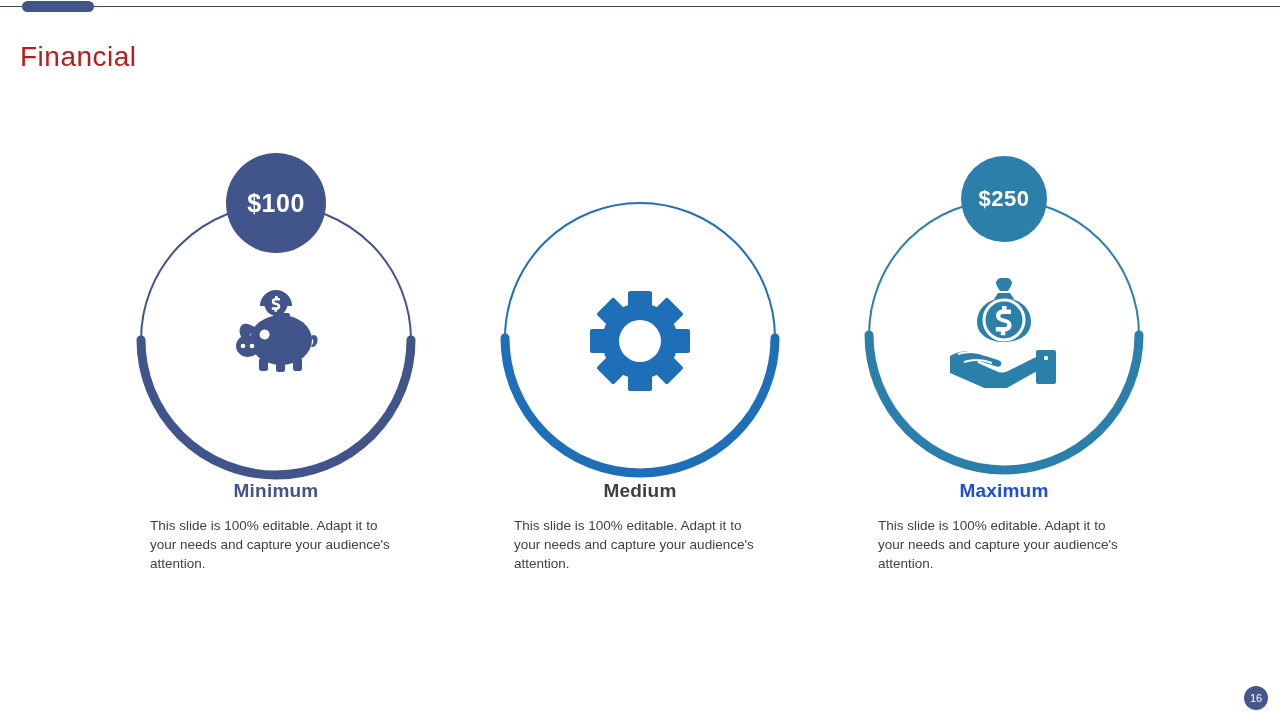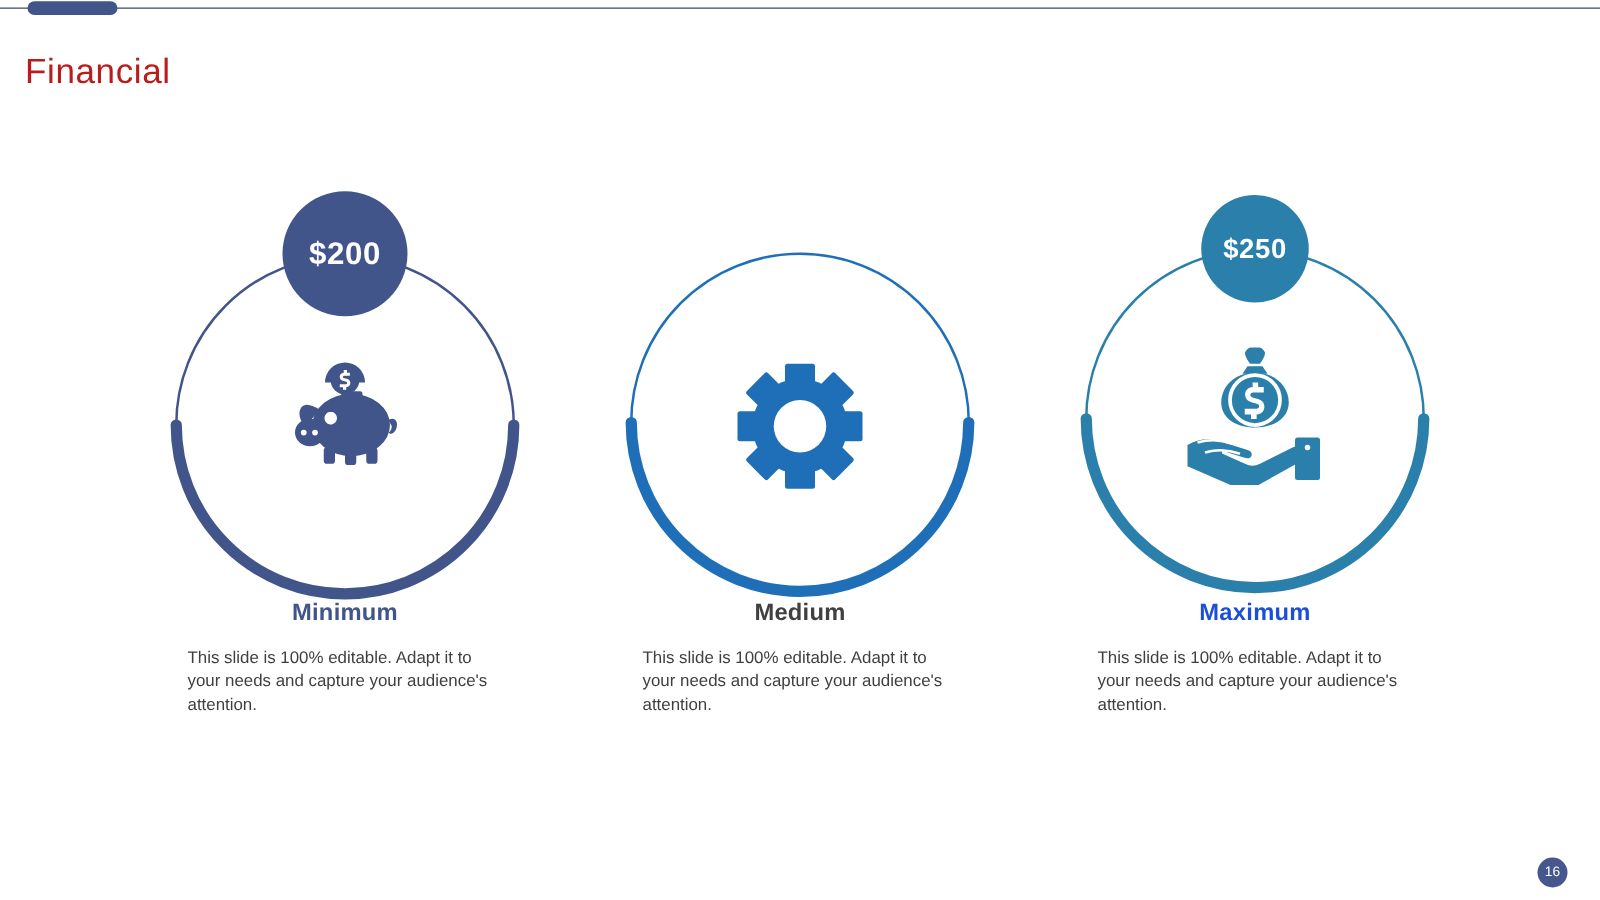--- a/index.html
+++ b/index.html
@@ -102,21 +102,21 @@
     margin-top: 14px;
     font-size: 13.5px;
     line-height: 19px;
     color: #3f3f3f;
     text-align: left;
   }
 
   
   .page-badge {
     position: absolute;
-    right: 26px;
+    right: 12px;
     bottom: 10px;
     width: 24px;
     height: 24px;
     border-radius: 50%;
     background: #45578d;
     color: #ffffff;
     font-size: 11px;
     display: flex;
     align-items: center;
     justify-content: center;
@@ -133,21 +133,21 @@
 <div class="columns">
 
   <div class="col">
     <div class="ring-wrap">
       <svg class="ring-svg" width="290" height="330" viewBox="0 0 290 330">
         <path d="M 10 190 A 135 135 0 0 1 280 190" fill="none" stroke="#42558a" stroke-width="2"></path>
         <path d="M 10 190 A 135 135 0 0 0 280 190" fill="none" stroke="#42558a" stroke-width="9" stroke-linecap="round"></path>
       </svg>
 
       <div class="badge" style="left:95px; top:3px; width:100px; height:100px; font-size:25px; background:#42558a;">
-        <span>$200</span>
+        <span>$100</span>
       </div>
 
       <div class="icon-holder" style="top:128px;">
         <svg width="110" height="110" viewBox="0 0 110 110">
           <g fill="#42558a">
             <path d="M55 12 a16 16 0 0 0 -16 16 h5 a11 11 0 0 1 22 0 h5 a16 16 0 0 0 -16 -16 z"></path>
             <circle cx="55" cy="26" r="11.5"></circle>
             <path d="M54 18 h2.6 v2.1 h2.3 v2.4 h-4.4 c-0.7 0 -1.1 0.4 -1.1 1 0 0.6 0.4 0.9 1.2 1.1 l1.6 0.4 c2 0.5 3.1 1.6 3.1 3.4 0 1.9 -1.2 3.1 -3.3 3.3 v2.1 h-2.6 v-2.1 h-2.6 v-2.4 h4.7 c0.8 0 1.2 -0.4 1.2 -1 0 -0.6 -0.4 -0.9 -1.3 -1.1 l-1.6 -0.4 c-2 -0.5 -3 -1.6 -3 -3.4 0 -1.8 1.1 -3 3.2 -3.3 z" fill="#ffffff"></path>
             <ellipse cx="60" cy="62" rx="31" ry="25"></ellipse>
             <path d="M35 50 c-6 -4 -12 -6 -15 -2 -3 4 -1 11 3 15 z"></path>

